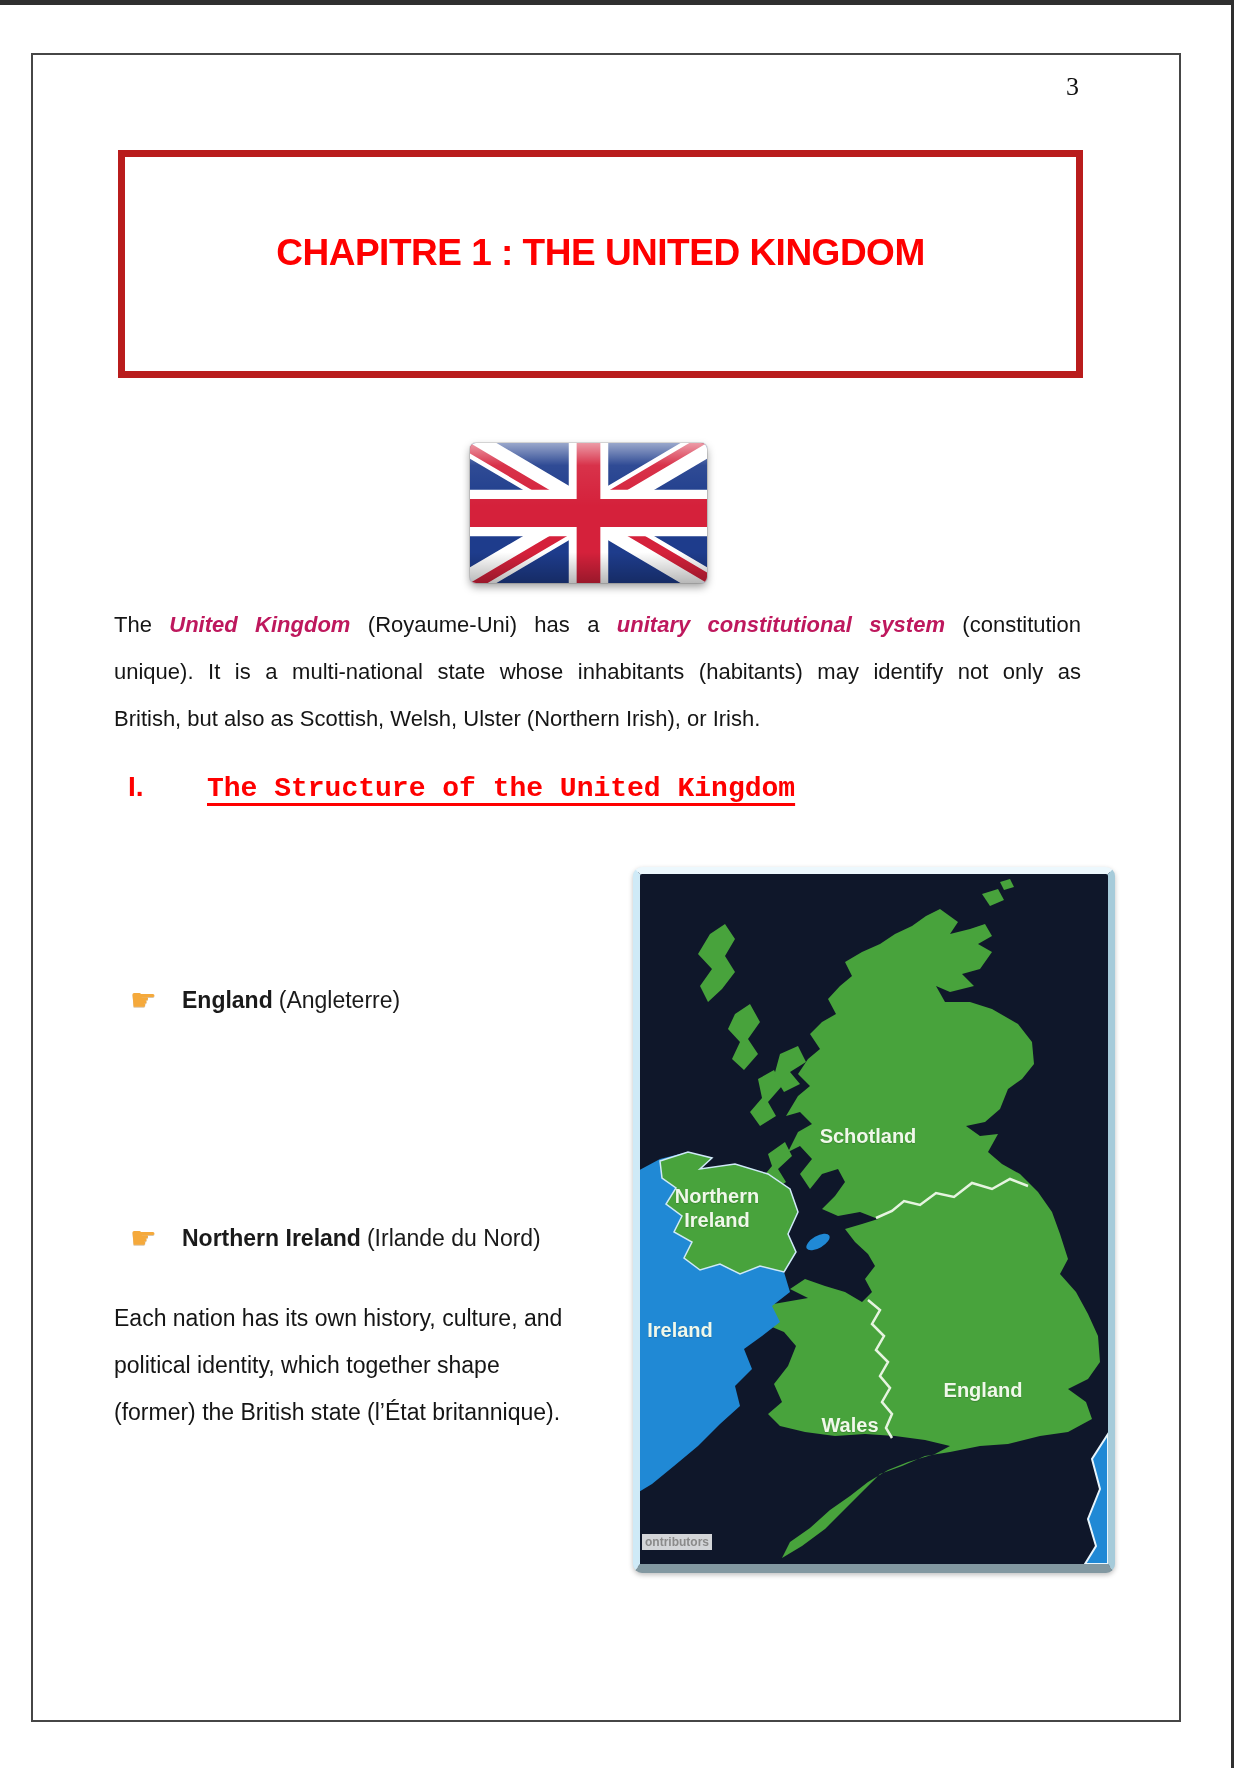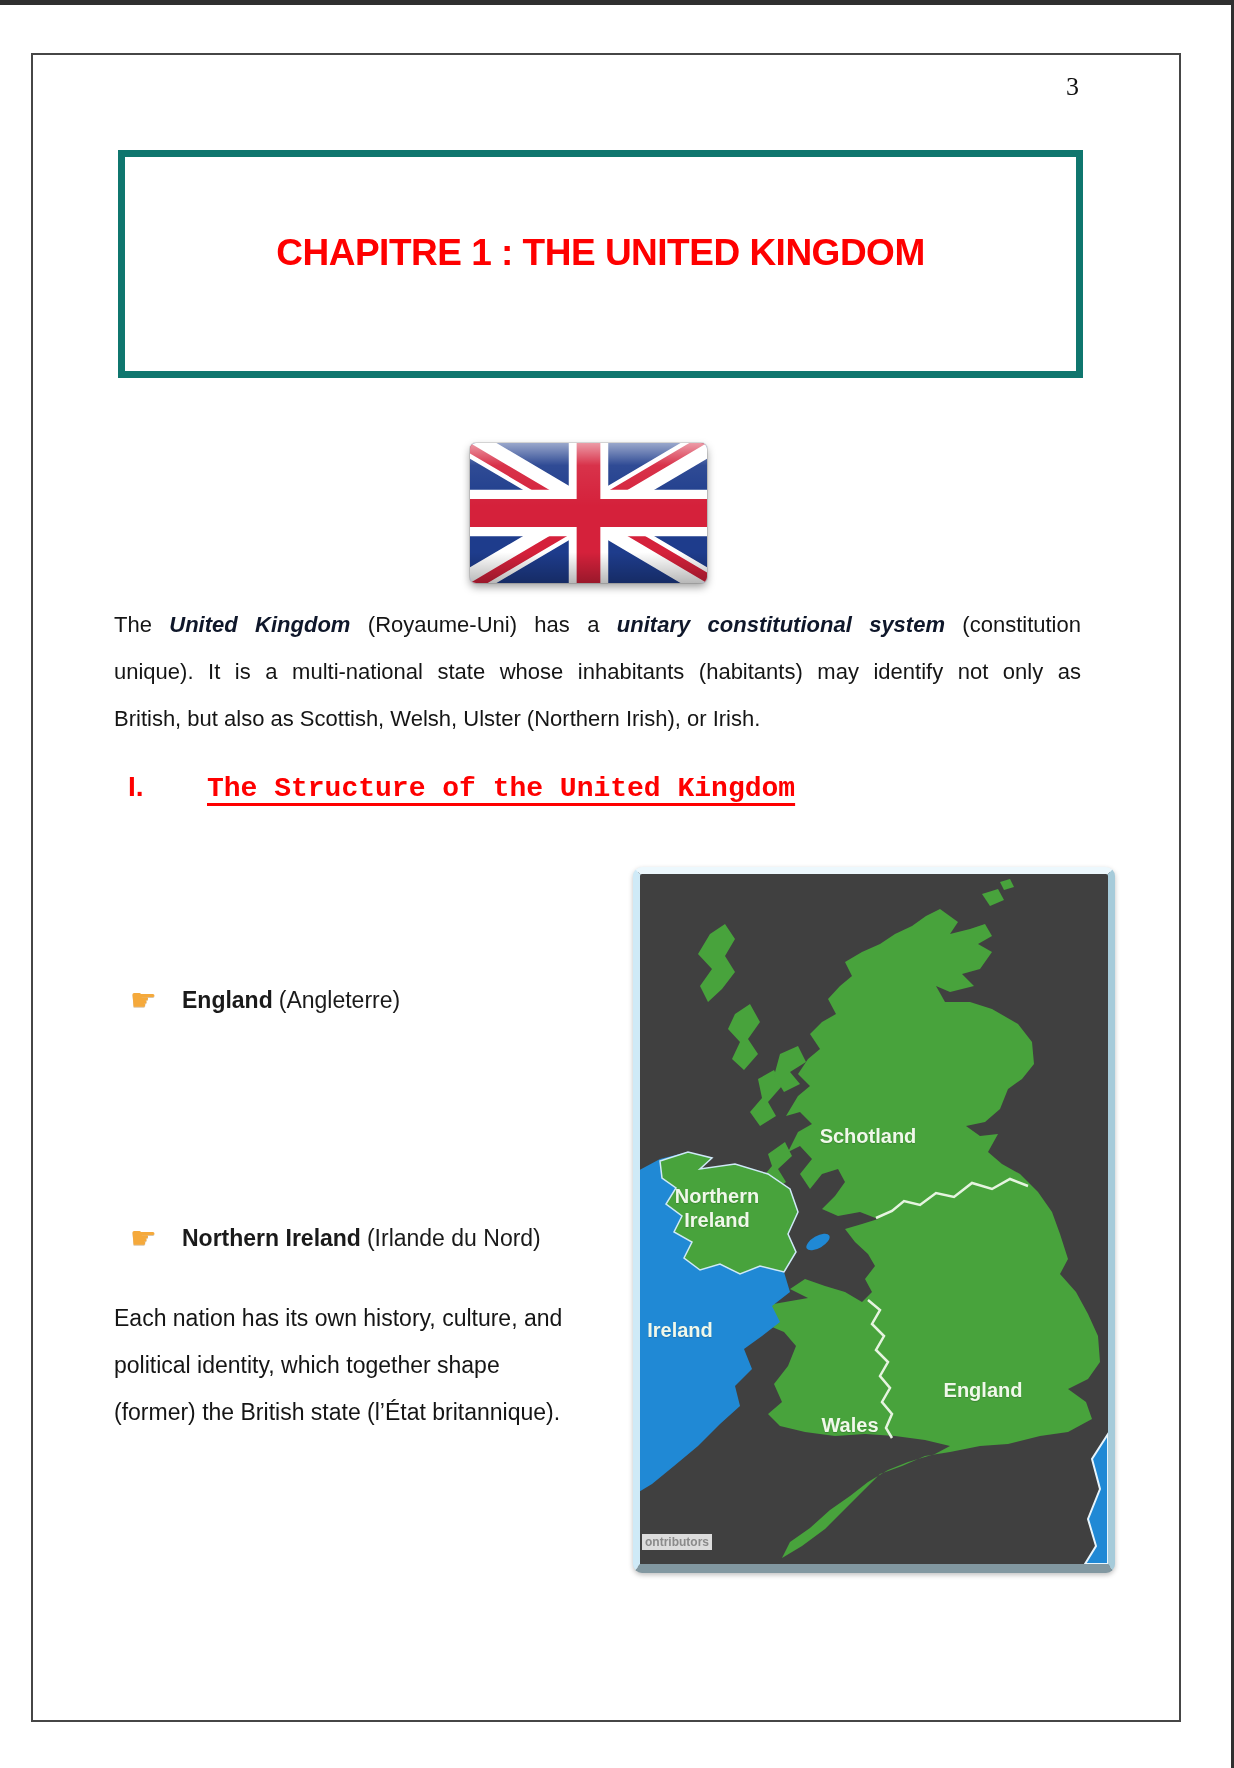--- a/index.html
+++ b/index.html
@@ -8,50 +8,50 @@
     font-family:"Liberation Sans","DejaVu Sans",sans-serif;color:#1a1a1a;overflow:hidden;
   }
   .top-edge{position:absolute;top:0;left:0;width:100%;height:5px;background:#2f2f2f;}
   .right-edge{position:absolute;top:0;right:0;width:3px;height:100%;background:#2f2f2f;}
   .inner-frame{position:absolute;left:31px;top:53px;width:1150px;height:1669px;
     border:2px solid #464646;box-sizing:border-box;}
   .page-number{position:absolute;top:72px;left:1066px;font-family:"Liberation Serif","DejaVu Serif",serif;
     font-size:26px;color:#111;}
   
   .chapter-box{position:absolute;left:118px;top:150px;width:965px;height:228px;box-sizing:border-box;
-    border:7px solid #0f766e;display:flex;align-items:center;justify-content:center;padding-bottom:22px;}
+    border:7px solid #b91c1c;display:flex;align-items:center;justify-content:center;padding-bottom:22px;}
   .chapter-title{color:#fe0000;font-weight:bold;font-size:37px;letter-spacing:-0.5px;}
   
   .flag-wrap{position:absolute;left:470px;top:443px;width:237px;height:140px;border-radius:6px;
     overflow:hidden;box-shadow:0 4px 8px rgba(0,0,0,.38),0 0 0 1px rgba(0,0,0,.12);}
   .flag-wrap svg{display:block;width:100%;height:100%;}
   .flag-gloss{position:absolute;inset:0;border-radius:6px;
     background:linear-gradient(180deg,rgba(255,255,255,.55) 0%,rgba(255,255,255,.08) 16%,rgba(255,255,255,0) 45%,rgba(0,0,0,0) 78%,rgba(0,0,0,.28) 100%);}
   
   .intro{position:absolute;left:114px;top:601px;width:967px;font-size:22px;line-height:47px;color:#151515;}
   .jline{white-space:nowrap;text-align:justify;text-align-last:justify;}
   .nline{white-space:nowrap;}
-  .term{color:#0f172a;font-weight:bold;font-style:italic;}
+  .term{color:#be185d;font-weight:bold;font-style:italic;}
   
   .heading{position:absolute;left:128px;top:770px;font-size:28px;font-weight:bold;color:#fe0000;line-height:34px;white-space:nowrap;}
   .heading .num{display:inline-block;width:79px;}
   .heading .title{text-decoration:underline;text-decoration-thickness:3px;text-underline-offset:7px;font-family:Liberation Mono, monospace;}
   
   .col-para{position:absolute;left:114px;font-size:23px;line-height:47px;color:#151515;}
   .comp{top:855px;width:442px;}
   .closing{top:1295px;width:500px;}
   .bullet-row{position:absolute;left:130px;width:480px;font-size:23px;line-height:36px;white-space:nowrap;}
   .bullet-hand{display:inline-block;width:52px;color:#f5a93b;font-size:30px;vertical-align:-2px;
     text-shadow:0 1px 0 rgba(150,90,0,.35);}
   .nation-name{font-weight:bold;}
   .nation-annot{margin-left:6px;text-align:right;}
   .b0{top:982px;} .b1{top:1063px;} .b2{top:1142px;} .b3{top:1220px;}
   
   .map{position:absolute;left:633px;top:867px;width:482px;height:706px;box-sizing:border-box;
-    background:#404040;border-style:solid;border-width:7px 7px 9px 7px;
+    background:#0f172a;border-style:solid;border-width:7px 7px 9px 7px;
     border-top-color:#edf8fd;border-left-color:#cfeaf7;border-right-color:#a6cbda;border-bottom-color:#8298a1;
     border-radius:9px;box-shadow:0 2px 5px rgba(0,0,0,.25);}
   .map-inner{position:absolute;inset:0;overflow:hidden;}
   .map-inner svg{display:block;width:468px;height:690px;}
   .map-label{position:absolute;color:#f0f8ea;font-weight:bold;font-size:20px;text-align:center;
     text-shadow:0 1px 1px rgba(0,0,0,.18);line-height:24px;}
   .lbl-scotland{left:153px;top:250px;width:150px;}
   .lbl-ni{left:17px;top:310px;width:120px;}
   .lbl-ireland{left:0px;top:444px;width:80px;}
   .lbl-wales{left:160px;top:539px;width:100px;}

